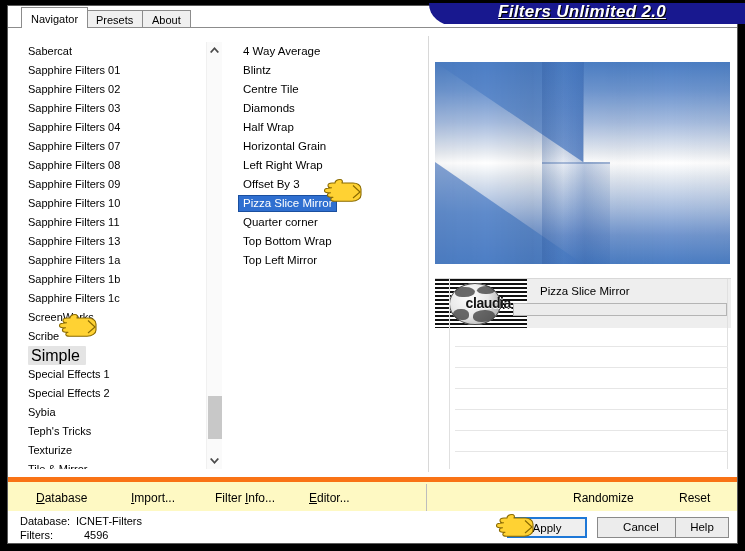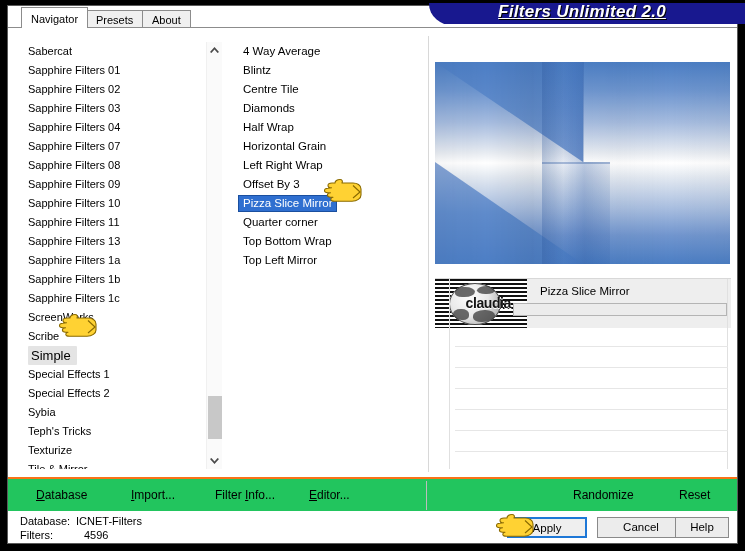--- a/index.html
+++ b/index.html
@@ -133,21 +133,21 @@
   }
   #category-items {
     position: absolute;
     left: 0; top: 0;
     width: 182px;
   }
   .cat-item {
     height: 19px;
     line-height: 19px;
     padding-left: 6px;
-    font-size: 13px;
+    font-size: 16px;
     white-space: nowrap;
     color: #000;
     box-sizing: border-box;
   }
   .cat-item.selected {
     background: #e4e4e4;
     display: inline-block;
     padding-right: 5px;
     border-radius: 1px;
   }
@@ -403,22 +403,22 @@
     width: 1px; height: 190px;
     background: #e0e0e0;
   }
 
   
   #action-bar {
     position: absolute;
     left: 0px; top: 471px;
     width: 729px;
     height: 33px;
-    background: #22c55e;
-    border-top: 2px solid #f97316;
+    background: #fef9c3;
+    border-top: 5px solid #f97316;
     border-bottom: 1px solid #8c8c8c;
   }
   .act-link {
     position: absolute;
     top: 9px;
     font-size: 12px;
     color: #000;
     white-space: nowrap;
   }
   .act-link .acc { text-decoration: underline; }

